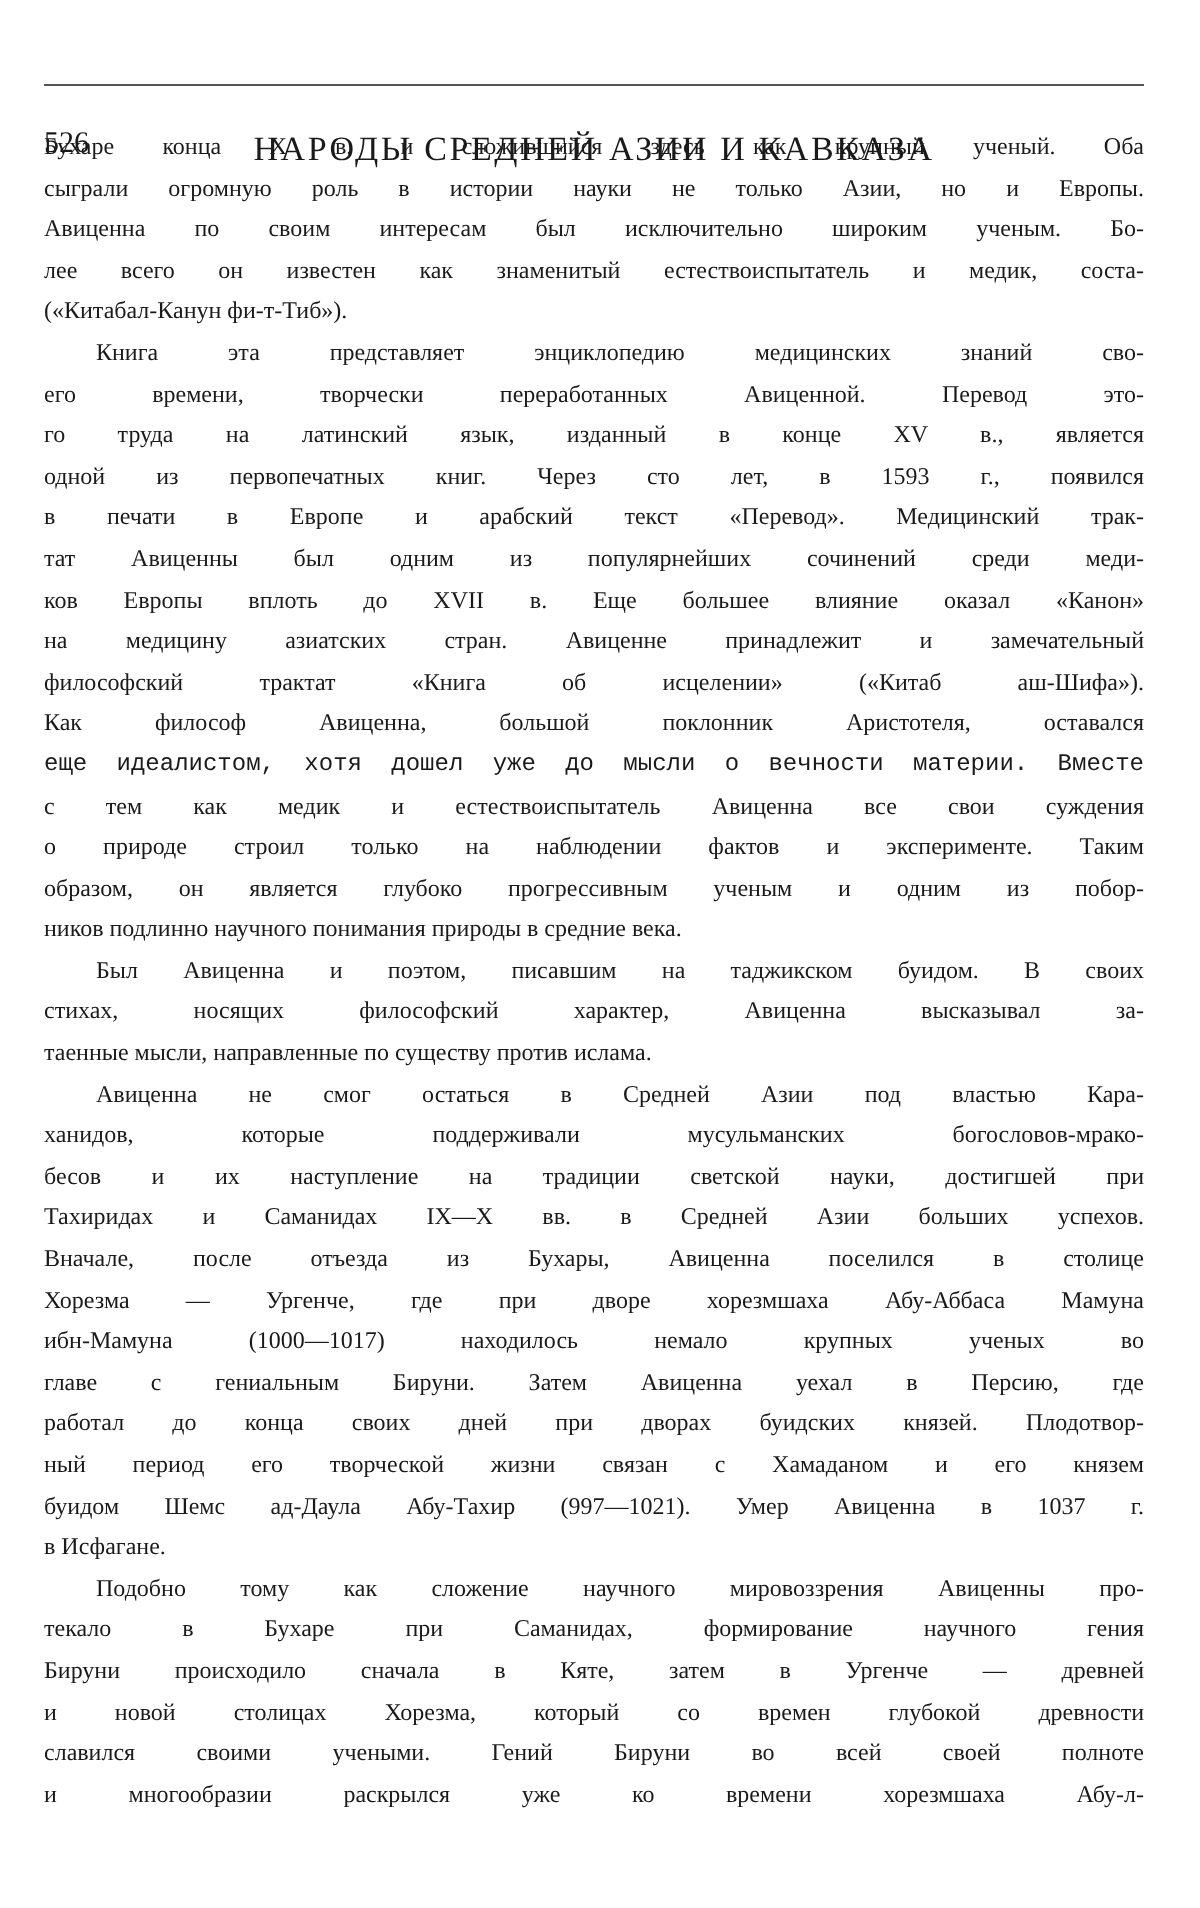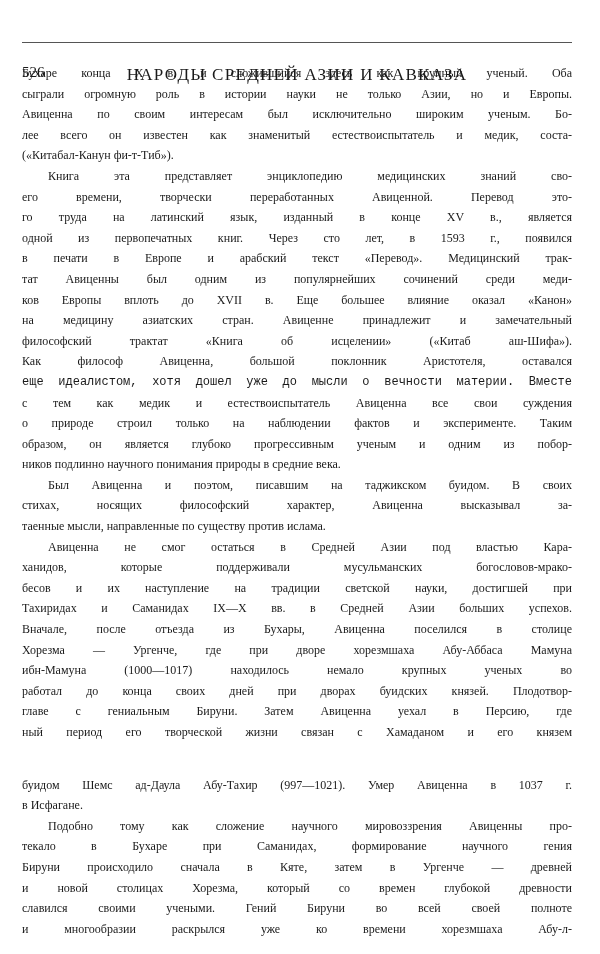--- a/index.html
+++ b/index.html
@@ -58,24 +58,24 @@
       <span class="line last" style="white-space: nowrap;">таенные мысли, направленные по существу против ислама.</span>
     </div>
     <div>
       <span class="line indent" style="white-space: nowrap;">Авиценна не смог остаться в Средней Азии под властью Кара-</span>
       <span class="line" style="white-space: nowrap;">ханидов, которые поддерживали мусульманских богословов-мрако-</span>
       <span class="line" style="white-space: nowrap;">бесов и их наступление на традиции светской науки, достигшей при</span>
       <span class="line" style="white-space: nowrap;">Тахиридах и Саманидах IX—X вв. в Средней Азии больших успехов.</span>
       <span class="line" style="white-space: nowrap;">Вначале, после отъезда из Бухары, Авиценна поселился в столице</span>
       <span class="line" style="white-space: nowrap;">Хорезма — Ургенче, где при дворе хорезмшаха Абу-Аббаса Мамуна</span>
       <span class="line" style="white-space: nowrap;">ибн-Мамуна (1000—1017) находилось немало крупных ученых во</span>
+      <span class="line" style="white-space: nowrap;">главе с гениальным Бируни. Затем Авиценна уехал в Персию, где</span>
       <span class="line" style="white-space: nowrap;">работал до конца своих дней при дворах буидских князей. Плодотвор-</span>
-      <span class="line" style="white-space: nowrap;">главе с гениальным Бируни. Затем Авиценна уехал в Персию, где</span>
       <span class="line" style="white-space: nowrap;">ный период его творческой жизни связан с Хамаданом и его князем</span>
-      <span class="line" style="white-space: nowrap; margin-top: 32px;">буидом Шемс ад-Даула Абу-Тахир (997—1021). Умер Авиценна в 1037 г.</span>
+      <span class="line" style="white-space: nowrap;">буидом Шемс ад-Даула Абу-Тахир (997—1021). Умер Авиценна в 1037 г.</span>
       <span class="line last" style="white-space: nowrap;">в Исфагане.</span>
     </div>
     <div>
       <span class="line indent" style="white-space: nowrap;">Подобно тому как сложение научного мировоззрения Авиценны про-</span>
       <span class="line" style="white-space: nowrap;">текало в Бухаре при Саманидах, формирование научного гения</span>
       <span class="line" style="white-space: nowrap;">Бируни происходило сначала в Кяте, затем в Ургенче — древней</span>
       <span class="line" style="white-space: nowrap;">и новой столицах Хорезма, который со времен глубокой древности</span>
       <span class="line" style="white-space: nowrap;">славился своими учеными. Гений Бируни во всей своей полноте</span>
       <span class="line" style="white-space: nowrap;">и многообразии раскрылся уже ко времени хорезмшаха Абу-л-</span>
     </div>

